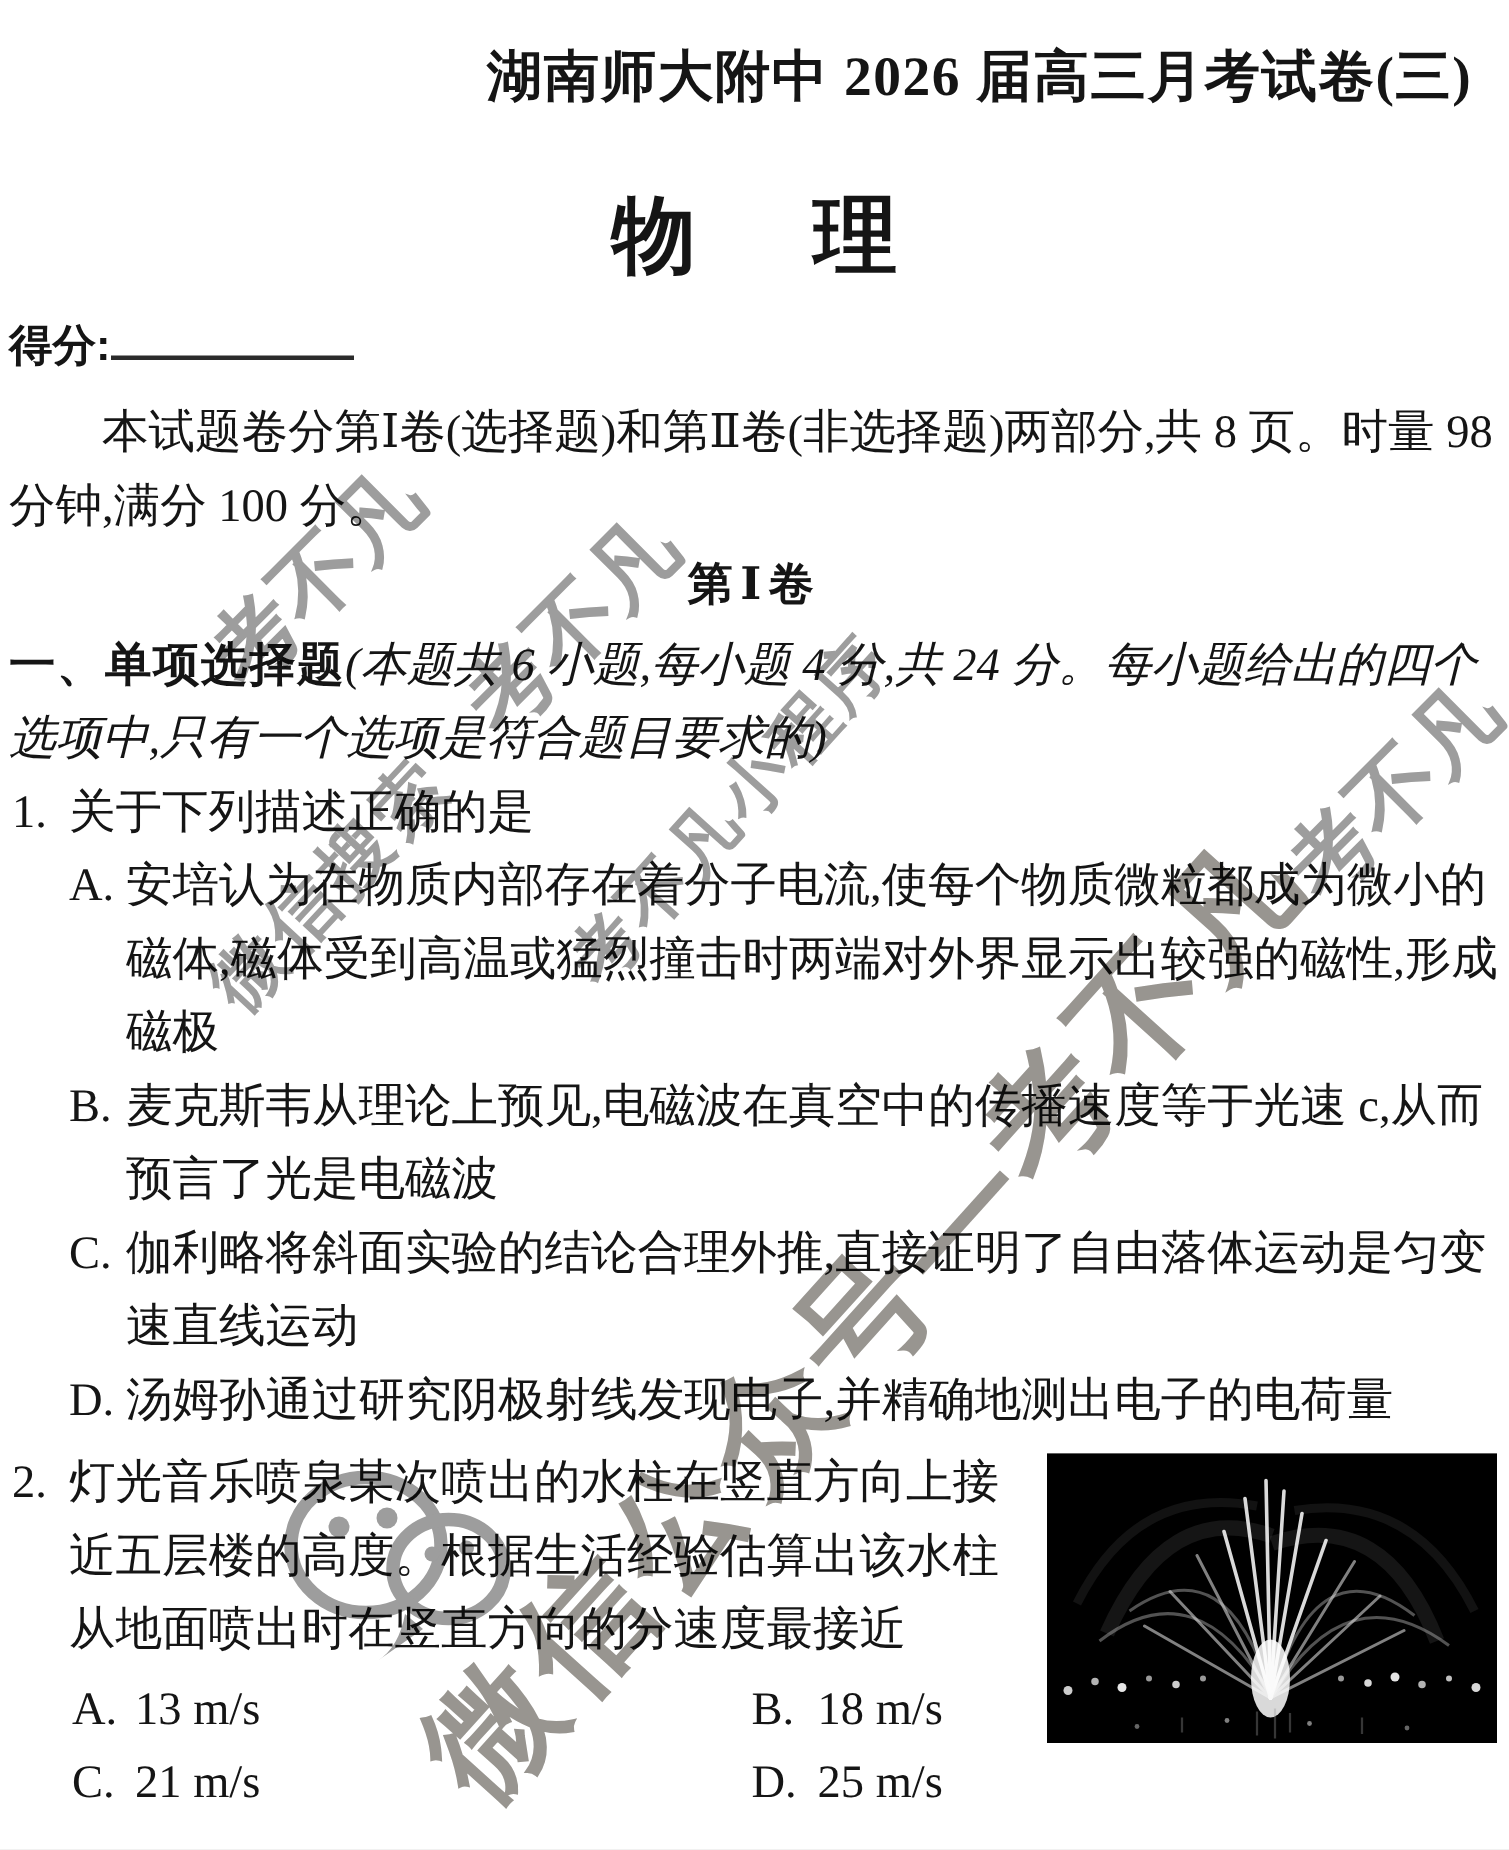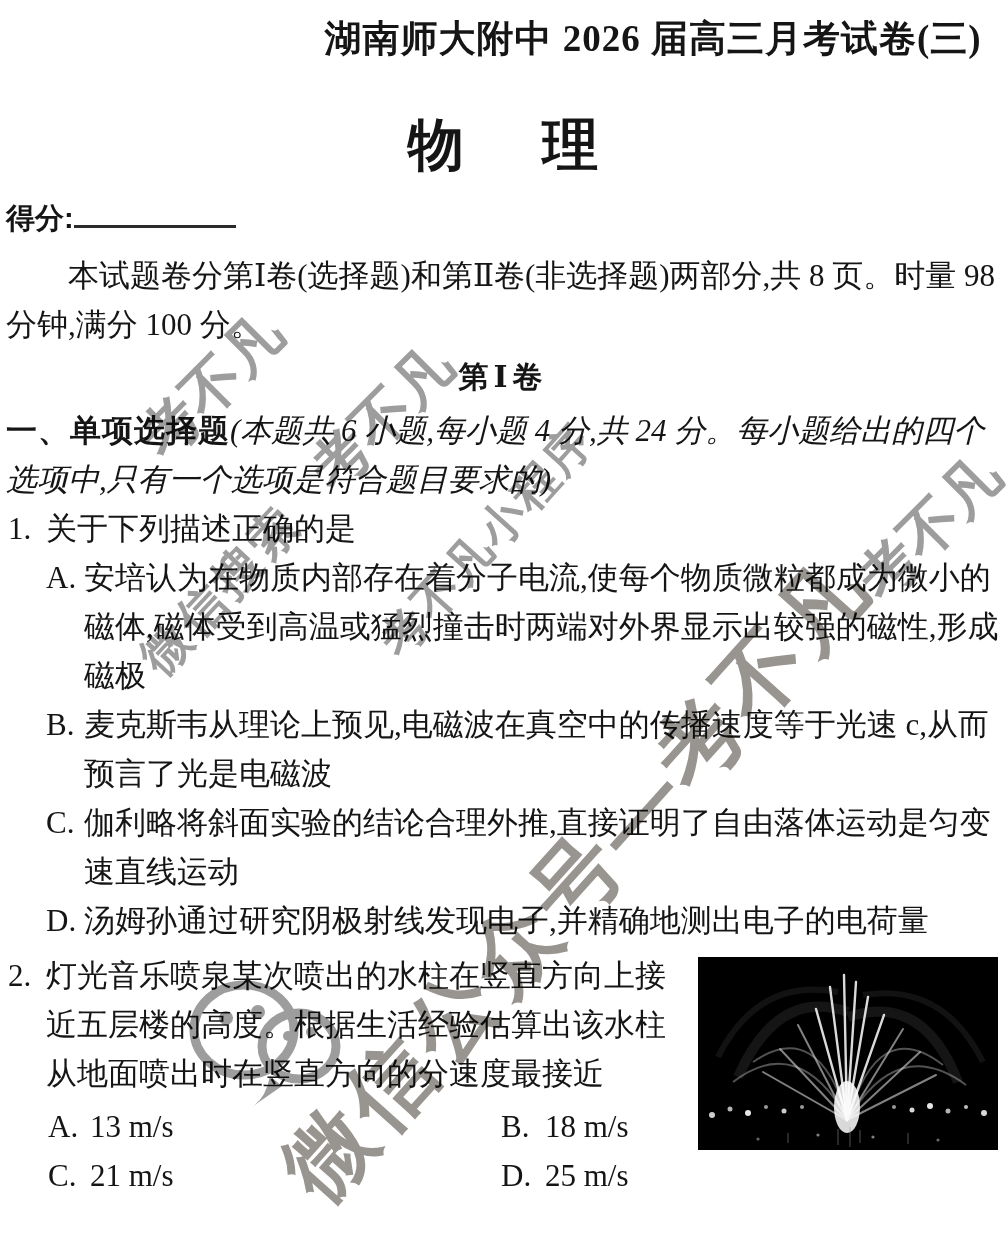--- a/index.html
+++ b/index.html
@@ -9,21 +9,21 @@
     margin:0 auto;
     background:#ffffff;
     overflow:hidden;
     font-family:"Liberation Serif","DejaVu Serif",serif;
     color:#151515;
   }
   .content{position:relative;z-index:1;padding:0 6px;}
 
   
   .exam-title{
-    margin-top:14px;
+    margin-top:26px;
     padding-left:300px;
     text-align:center;
     font-size:37px;font-weight:bold;
     letter-spacing:1px;
     white-space:nowrap;
   }
   .subject-title{
     margin-top:44px;
     text-align:center;
     font-size:56px;font-weight:bold;

